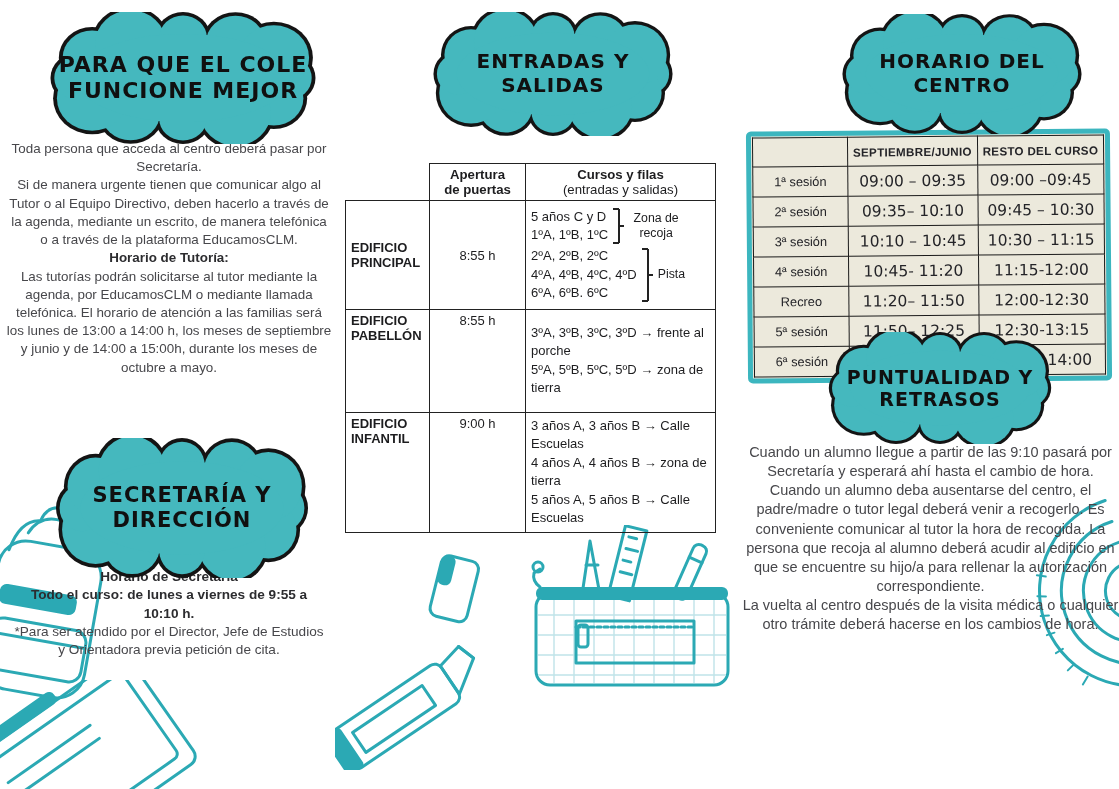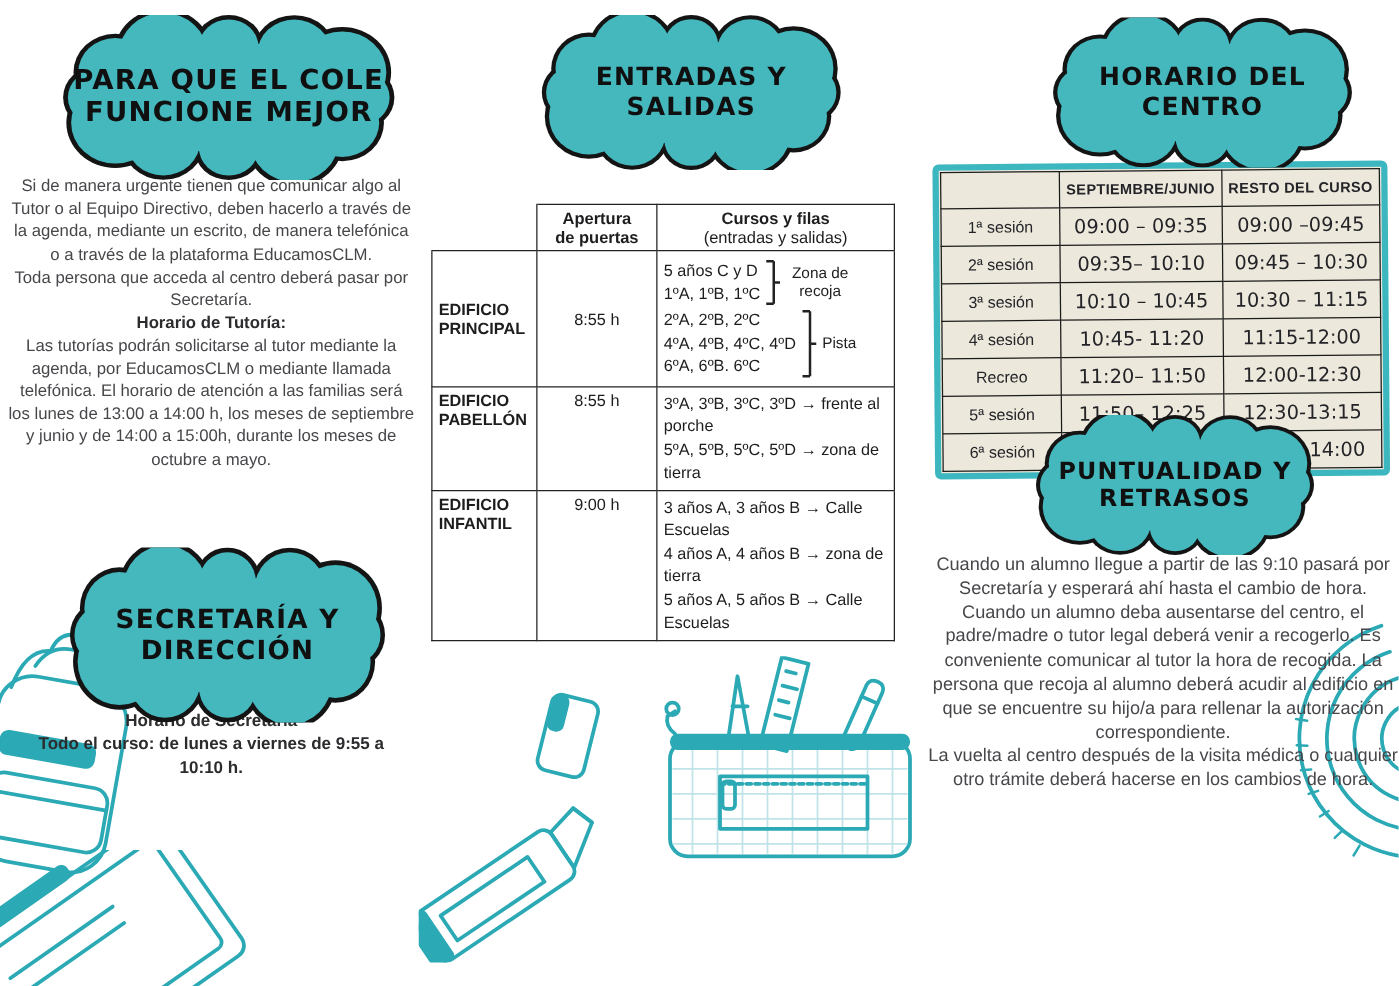--- a/index.html
+++ b/index.html
@@ -318,29 +318,30 @@
         <circle cx="149.99999999999997" cy="29" r="25" fill="#45b8be"></circle>
         <circle cx="205" cy="35.162831425915826" r="31" fill="#45b8be"></circle>
         <circle cx="245.26279441628822" cy="51.99999999999998" r="37" fill="#45b8be"></circle>
         <ellipse cx="150" cy="75" rx="112" ry="50" fill="#45b8be"></ellipse>
       </svg>
     <div class="cloud-label" style="font-size:19px;">PUNTUALIDAD Y
 RETRASOS</div>
   </div>
 
   <div class="textblock left-text">
+    <p>Toda persona que acceda al centro deberá pasar por Secretaría.</p>
     <p>Si de manera urgente tienen que comunicar algo al Tutor o al Equipo Directivo, deben hacerlo a través de la agenda, mediante un escrito, de manera telefónica o a través de la plataforma EducamosCLM.</p>
-    <p>Toda persona que acceda al centro deberá pasar por Secretaría.</p>
     <p class="b">Horario de Tutoría:</p>
     <p>Las tutorías podrán solicitarse al tutor mediante la agenda, por EducamosCLM o mediante llamada telefónica. El horario de atención a las familias será los lunes de 13:00 a 14:00 h, los meses de septiembre y junio y de 14:00 a 15:00h, durante los meses de octubre a mayo.</p>
   </div>
 
   <div class="textblock sec-text">
     <p class="b">Horario de Secretaría</p>
     <p class="b">Todo el curso: de lunes a viernes de 9:55 a 10:10 h.</p>
+    <p>*Para ser atendido por el Director, Jefe de Estudios y Orientadora previa petición de cita.</p>
   </div>
 
   <table class="mid-table">
     <colgroup>
         <col style="width:84px">
         <col style="width:96px">
         <col style="width:190px">
       </colgroup>
     <tbody>
         <tr>
@@ -378,21 +379,21 @@
                 <path d="M1 3 H7 M7 3 V55 M7 55 H1 M7 29 H12" stroke="#222" stroke-width="2" fill="none"></path>
               </svg>
           <div class="group-label">Pista</div>
         </div>
       </td>
     </tr>
     <tr>
       <td class="bld">EDIFICIO
 PABELLÓN</td>
       <td class="time">8:55 h</td>
-      <td style="padding:4px 5px;">
+      <td style="padding:14px 5px;">
         <div class="course-line">3ºA, 3ºB, 3ºC, 3ºD → frente al porche</div>
         <div class="course-line">5ºA, 5ºB, 5ºC, 5ºD → zona de tierra</div>
       </td>
     </tr>
     <tr>
       <td class="bld">EDIFICIO
 INFANTIL</td>
       <td class="time">9:00 h</td>
       <td style="padding:4px 5px;">
         <div class="course-line">3 años A, 3 años B → Calle Escuelas</div>

